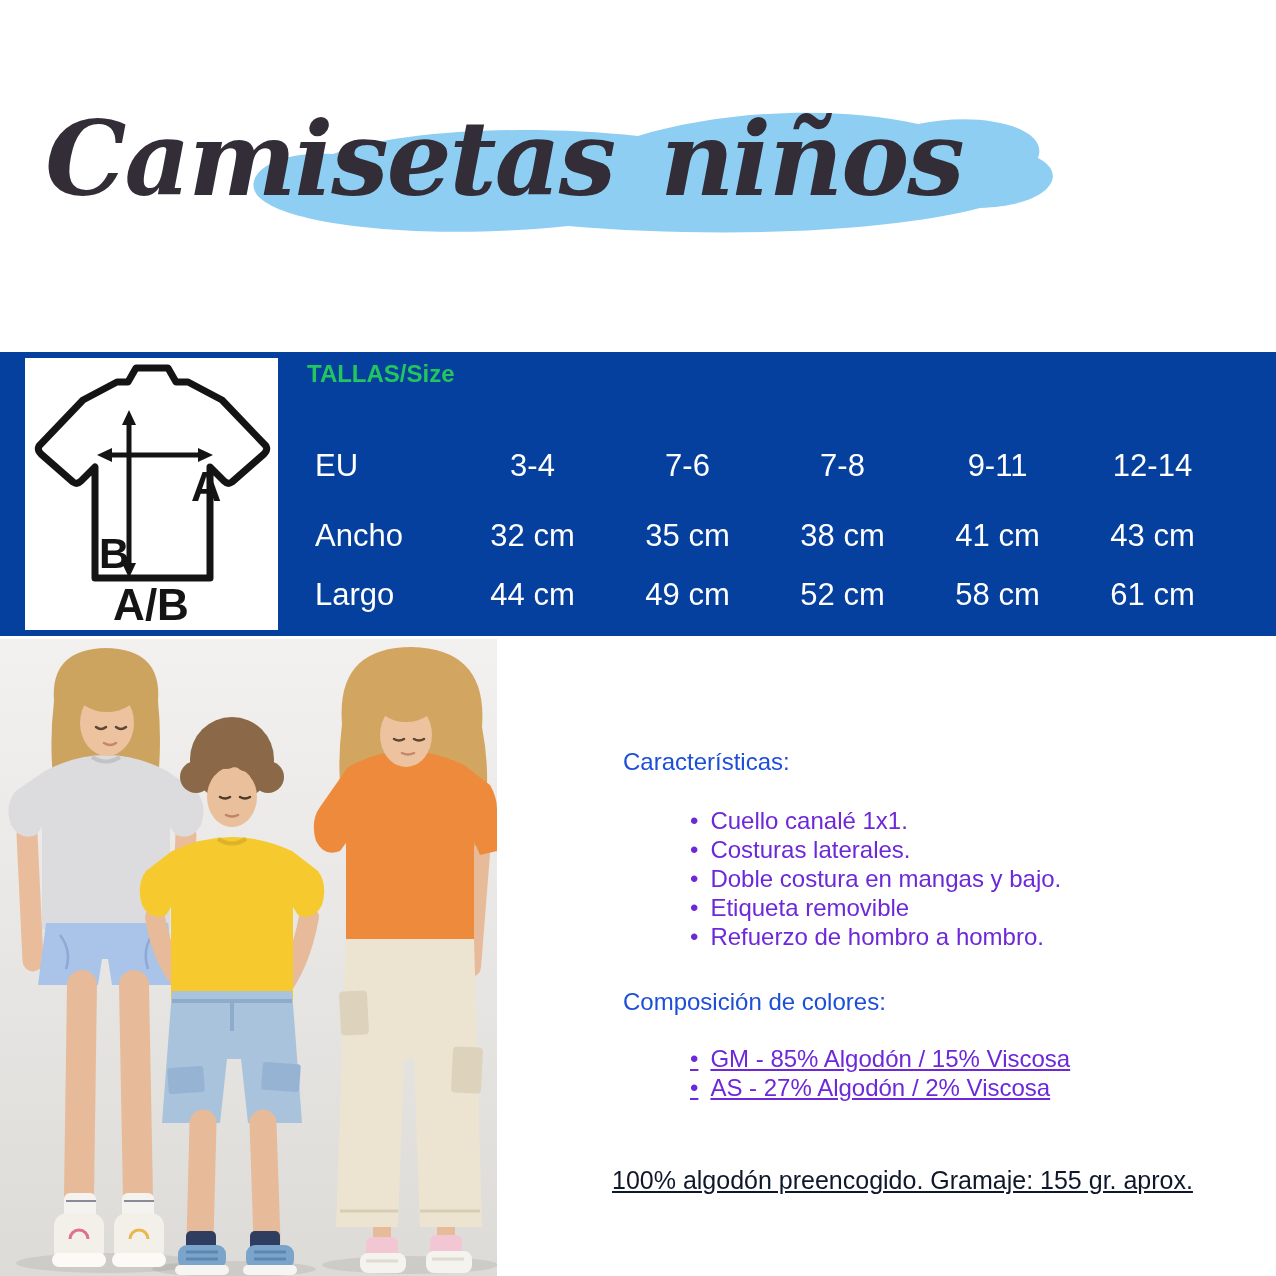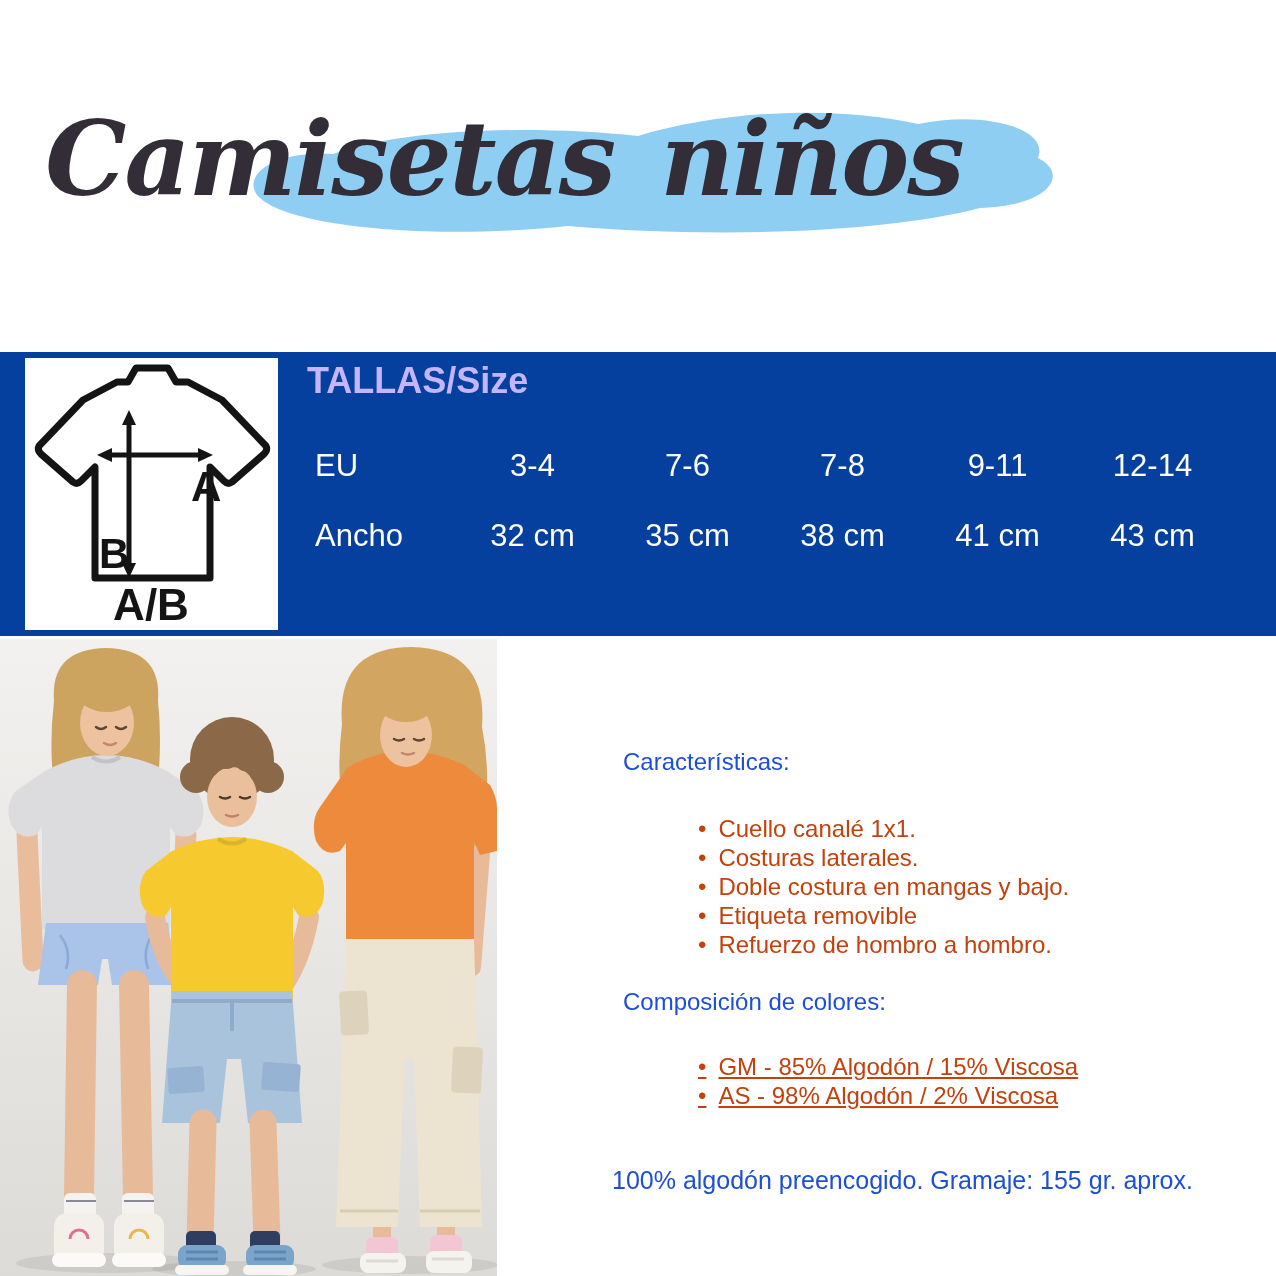--- a/index.html
+++ b/index.html
@@ -10,42 +10,42 @@
   .title-wrap{position:absolute;left:0;top:84px;width:1008px;height:170px;text-align:center;}
   .title-blob{position:absolute;left:238px;top:18px;width:830px;height:138px;z-index:0;}
   .title-text{position:relative;z-index:1;font-family:"DejaVu Serif", serif;
               font-style:italic;font-weight:bold;font-size:102px;line-height:150px;
               color:#332d38;letter-spacing:-2px;white-space:nowrap;}
   .title-text .w1{margin-right:46px;}
 
   
   .size-table{position:absolute;left:0;top:352px;width:1276px;height:284px;background:#05409e;}
   .diagram-box{position:absolute;left:25px;top:6px;width:253px;height:272px;background:#ffffff;}
-  .table-header{position:absolute;left:307px;top:8px;color:#c4b5fd;font-weight:bold;font-size:36px;}
+  .table-header{position:absolute;left:307px;top:8px;color:#22c55e;font-weight:bold;font-size:24px;}
   .size-row{position:absolute;left:308px;width:922px;display:grid;
             grid-template-columns:147px repeat(5,155px);color:#ffffff;font-size:31px;}
   .size-row .lbl{padding-left:7px;text-align:left;}
   .size-row .val{text-align:center;}
   .row-eu{top:96px;}
   .row-ancho{top:166px;}
   .row-largo{top:225px;}
 
   
   .photo{position:absolute;left:0;top:639px;width:497px;height:637px;}
 
   
   .details-title{position:absolute;font-size:24px;color:#1d4ed8;}
   .t-carac{left:623px;top:748px;}
   .t-comp{left:623px;top:988px;}
-  .blist{position:absolute;margin:12px;padding:0;list-style:none;font-size:24px;color:#c2410c;}
+  .blist{position:absolute;margin:4px;padding:0;list-style:none;font-size:24px;color:#6d28d9;}
   .blist li{line-height:29px;}
   .blist li::before{content:"\2022";margin-right:12px;font-size:24px;}
   .l-carac{left:686px;top:802px;}
   .l-comp{left:686px;top:1040px;text-decoration:underline;}
-  .footer-line{position:absolute;left:612px;top:1166px;font-size:25px;color:#1d4ed8;}
+  .footer-line{position:absolute;left:612px;top:1166px;font-size:25px;color:#0f172a;text-decoration:underline;}
 </style>
 </head>
 <body>
 
 <div class="page">
 
   <div class="title-wrap">
     <svg class="title-blob" viewBox="0 0 830 138" preserveAspectRatio="none">
       <path fill="#8fcef3" d="M 22 96
         C 2 78, 28 48, 95 52
@@ -92,20 +92,28 @@
       <span class="val">9-11</span>
       <span class="val">12-14</span>
     </div>
     <div class="size-row row-ancho">
       <span class="lbl">Ancho</span>
       <span class="val">32 cm</span>
       <span class="val">35 cm</span>
       <span class="val">38 cm</span>
       <span class="val">41 cm</span>
       <span class="val">43 cm</span>
+    </div>
+    <div class="size-row row-largo">
+      <span class="lbl">Largo</span>
+      <span class="val">44 cm</span>
+      <span class="val">49 cm</span>
+      <span class="val">52 cm</span>
+      <span class="val">58 cm</span>
+      <span class="val">61 cm</span>
     </div>
   </div>
 
   <div class="photo">
     <svg width="497" height="637" viewBox="0 0 497 637">
       <defs>
         <linearGradient id="pbg" x1="0" y1="0" x2="0" y2="1">
           <stop offset="0" stop-color="#f2f1ef"></stop>
           <stop offset="1" stop-color="#dcdbd8"></stop>
         </linearGradient>
@@ -200,18 +208,18 @@
     <li>Costuras laterales.</li>
     <li>Doble costura en mangas y bajo.</li>
     <li>Etiqueta removible</li>
     <li>Refuerzo de hombro a hombro.</li>
   </ul>
 
   <div class="details-title t-comp">Composición de colores:</div>
 
   <ul class="blist l-comp">
     <li>GM - 85% Algodón / 15% Viscosa</li>
-    <li>AS - 98% Algodón / 2% Viscosa</li>
+    <li>AS - 27% Algodón / 2% Viscosa</li>
   </ul>
 
   <div class="footer-line">100% algodón preencogido. Gramaje: 155 gr. aprox.</div>
 
 </div>
 
 </body></html>

